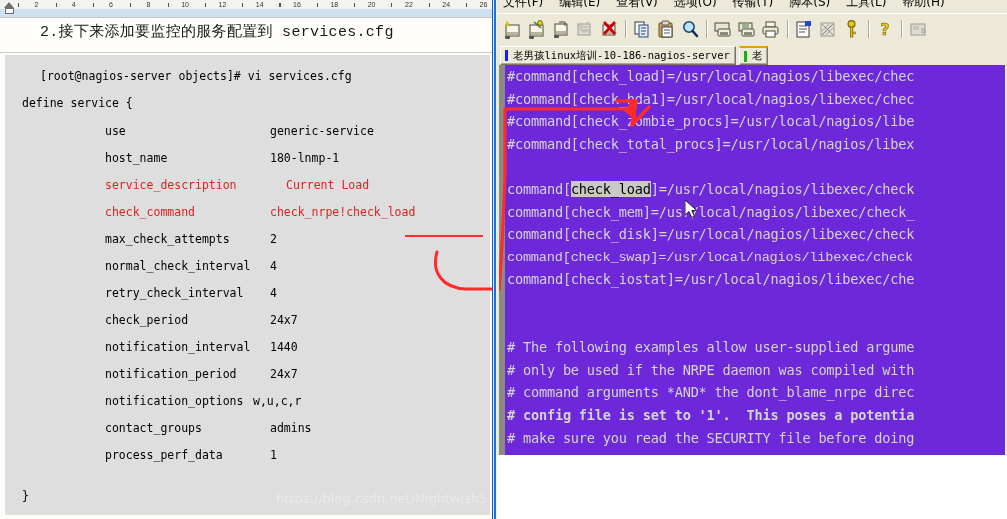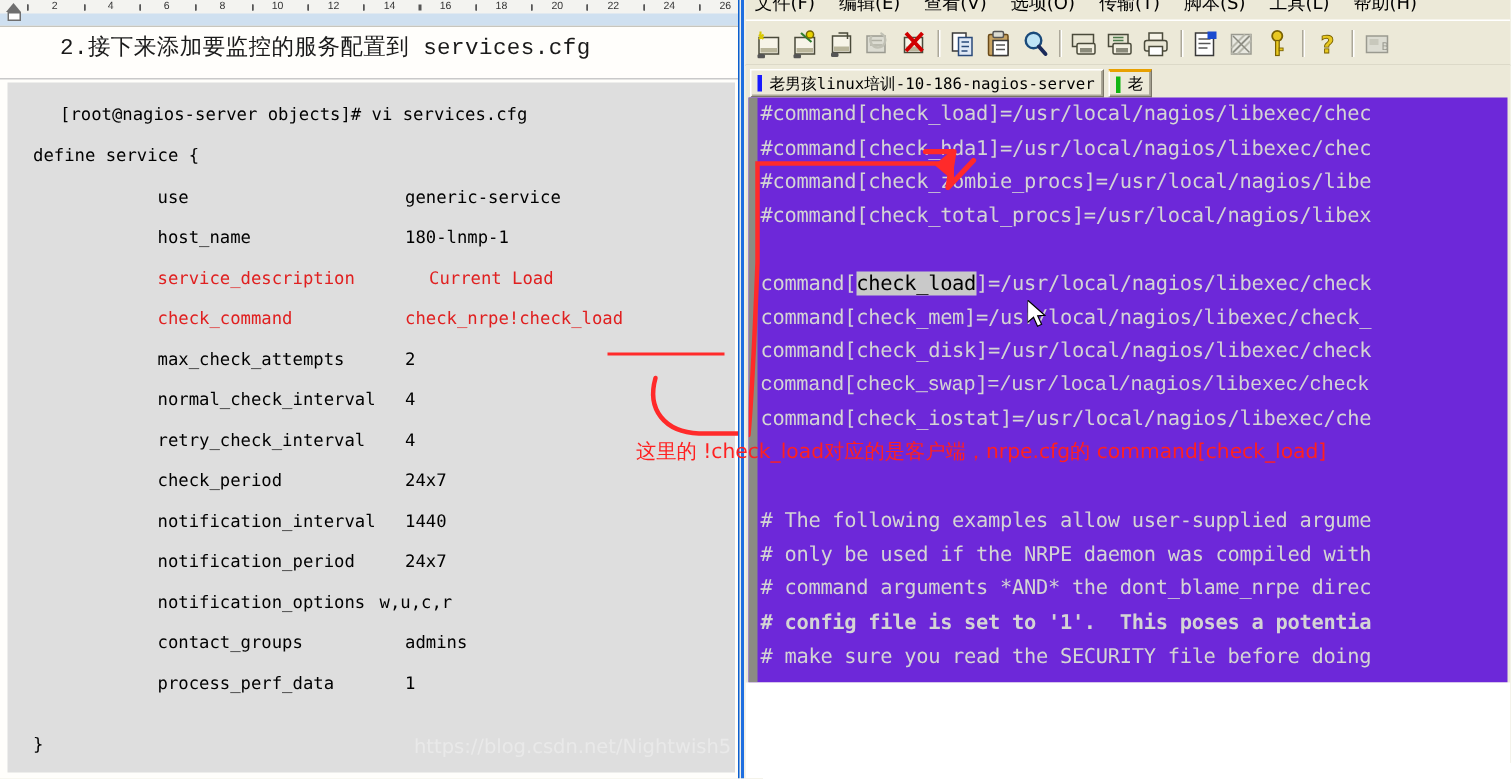--- a/index.html
+++ b/index.html
@@ -444,17 +444,16 @@
       <svg class="anno" width="506" height="390">
         <path d="M 0 225 C 3 190, 4 160, 6 110 L 6 44 L 130 44" stroke="#ff2a2a" stroke-width="3" fill="none" stroke-linecap="round"></path>
         <path d="M 118 36 L 137 36 L 133 60 L 150 42" stroke="#ff2a2a" stroke-width="3.5" fill="none" stroke-linecap="round" stroke-linejoin="round"></path>
         <polygon points="137,34 137,56 124,45" fill="#ff2a2a"></polygon>
       </svg>
     </div>
 
     <div class="statusarea"></div>
   </div>
 
-  <div class="term-anno" style="left:424px;top:292px;">这里的 !check_load对应的是客户端，nrpe.cfg的 command[check_load]</div>
 
   <div class="watermark">https://blog.csdn.net/Nightwish5</div>
 
 </div>
 
 </body></html>

